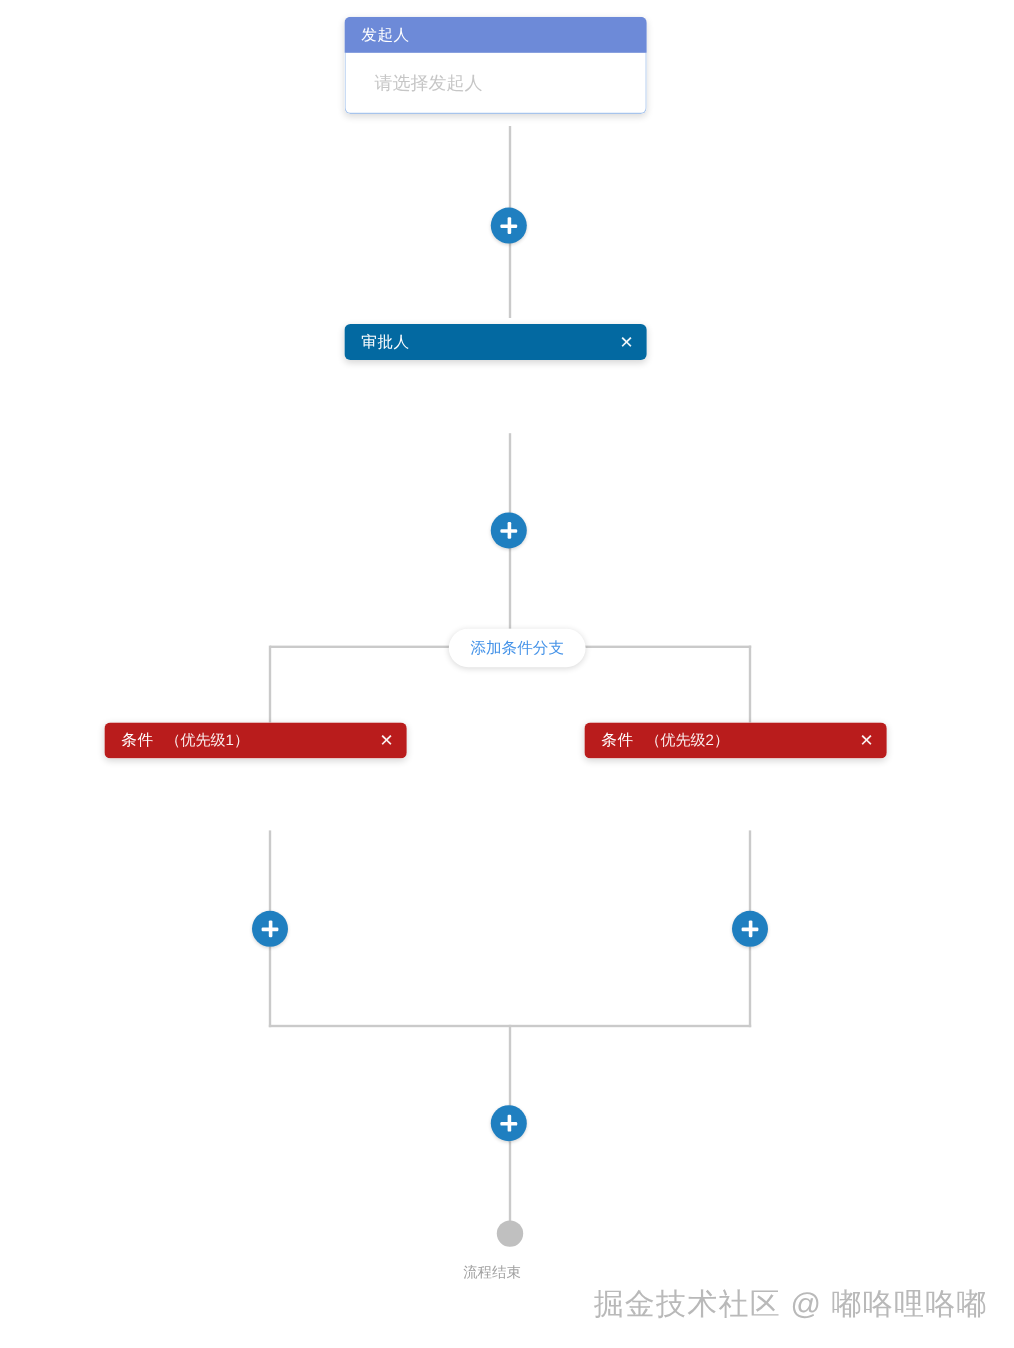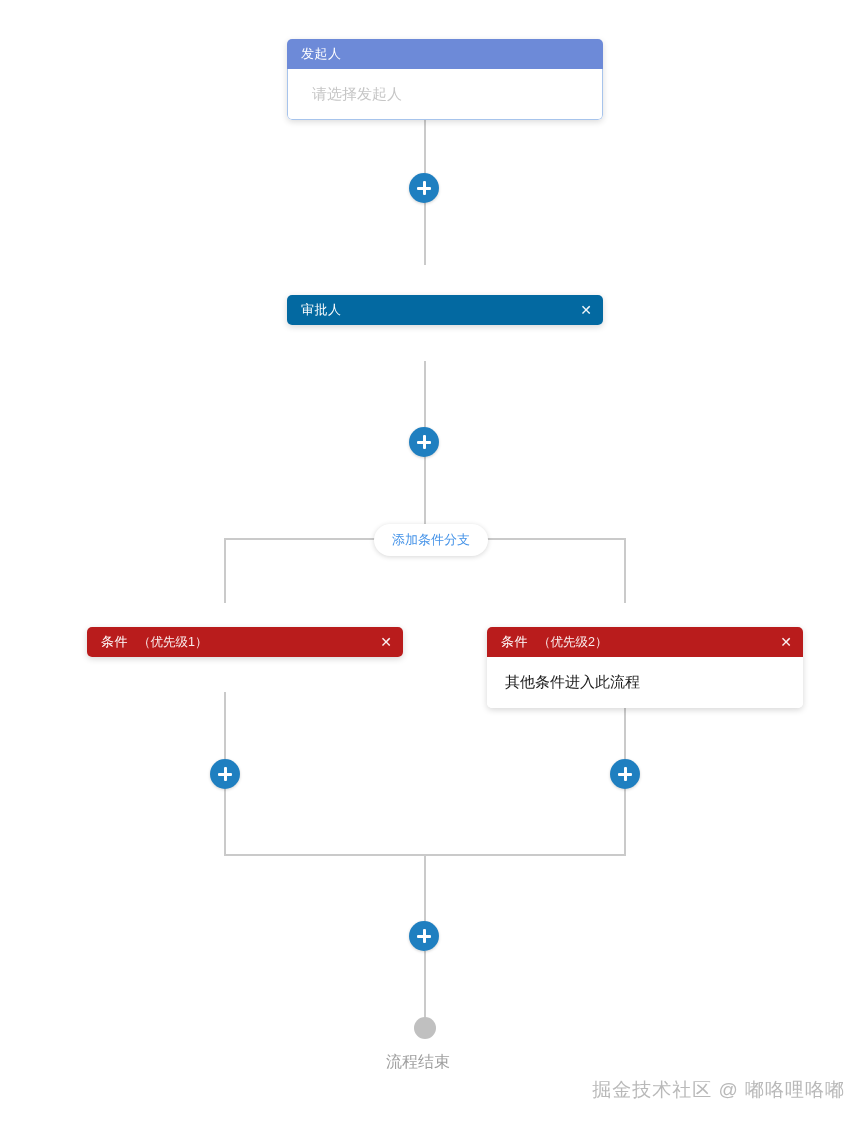--- a/index.html
+++ b/index.html
@@ -32,26 +32,25 @@
   }
   .hline {
     position: absolute;
     height: 2px;
     background: #cacaca;
   }
 
   
   .node {
     position: absolute;
-    width: 316px;
+    width: 252px;
     border-radius: 5px;
     background: #ffffff;
     box-shadow: 0 2px 6px rgba(0,0,0,0.16);
     overflow: hidden;
-    margin-top: 25px;
   }
   .node-head {
     height: 30px;
     line-height: 30px;
     padding: 0 12px 0 14px;
     color: #ffffff;
     font-size: 13px;
     position: relative;
     box-sizing: border-box;
     display: flex;
@@ -146,31 +145,31 @@
   
   .end-dot {
     position: absolute;
     width: 22px;
     height: 22px;
     border-radius: 50%;
     background: #c0c0c0;
   }
   .end-label {
     position: absolute;
-    font-size: 16px;
+    font-size: 12px;
     color: #a0a0a0;
     white-space: nowrap;
   }
 
   
   .watermark {
     position: absolute;
-    right: 0;
+    right: 22px;
     bottom: 20px;
-    font-size: 19px;
+    font-size: 25px;
     color: #b9b9b9;
     white-space: nowrap;
     letter-spacing: 1px;
   }
 </style>
 </head>
 <body>
 
 <div id="flow-canvas">
 
@@ -228,23 +227,20 @@
       <span class="node-close">✕</span>
     </div>
   </div>
 
   <div class="node" style="left:487px; top:602px;">
     <div class="node-head head-condition">
       <span class="title">条件</span>
       <span class="sub">（优先级2）</span>
       <span class="node-close">✕</span>
     </div>
-    <div class="node-body">
-      <span class="filled">其他条件进入此流程</span>
-    </div>
   </div>
 
   <div class="plus-btn" style="left:210px; top:759px;"></div>
   <div class="plus-btn" style="left:610px; top:759px;"></div>
 
   <div class="plus-btn" style="left:409px; top:921px;"></div>
 
   <div class="end-dot" style="left:414px; top:1017px;"></div>
   <div class="end-label" style="left:386px; top:1052px;">流程结束</div>
 

